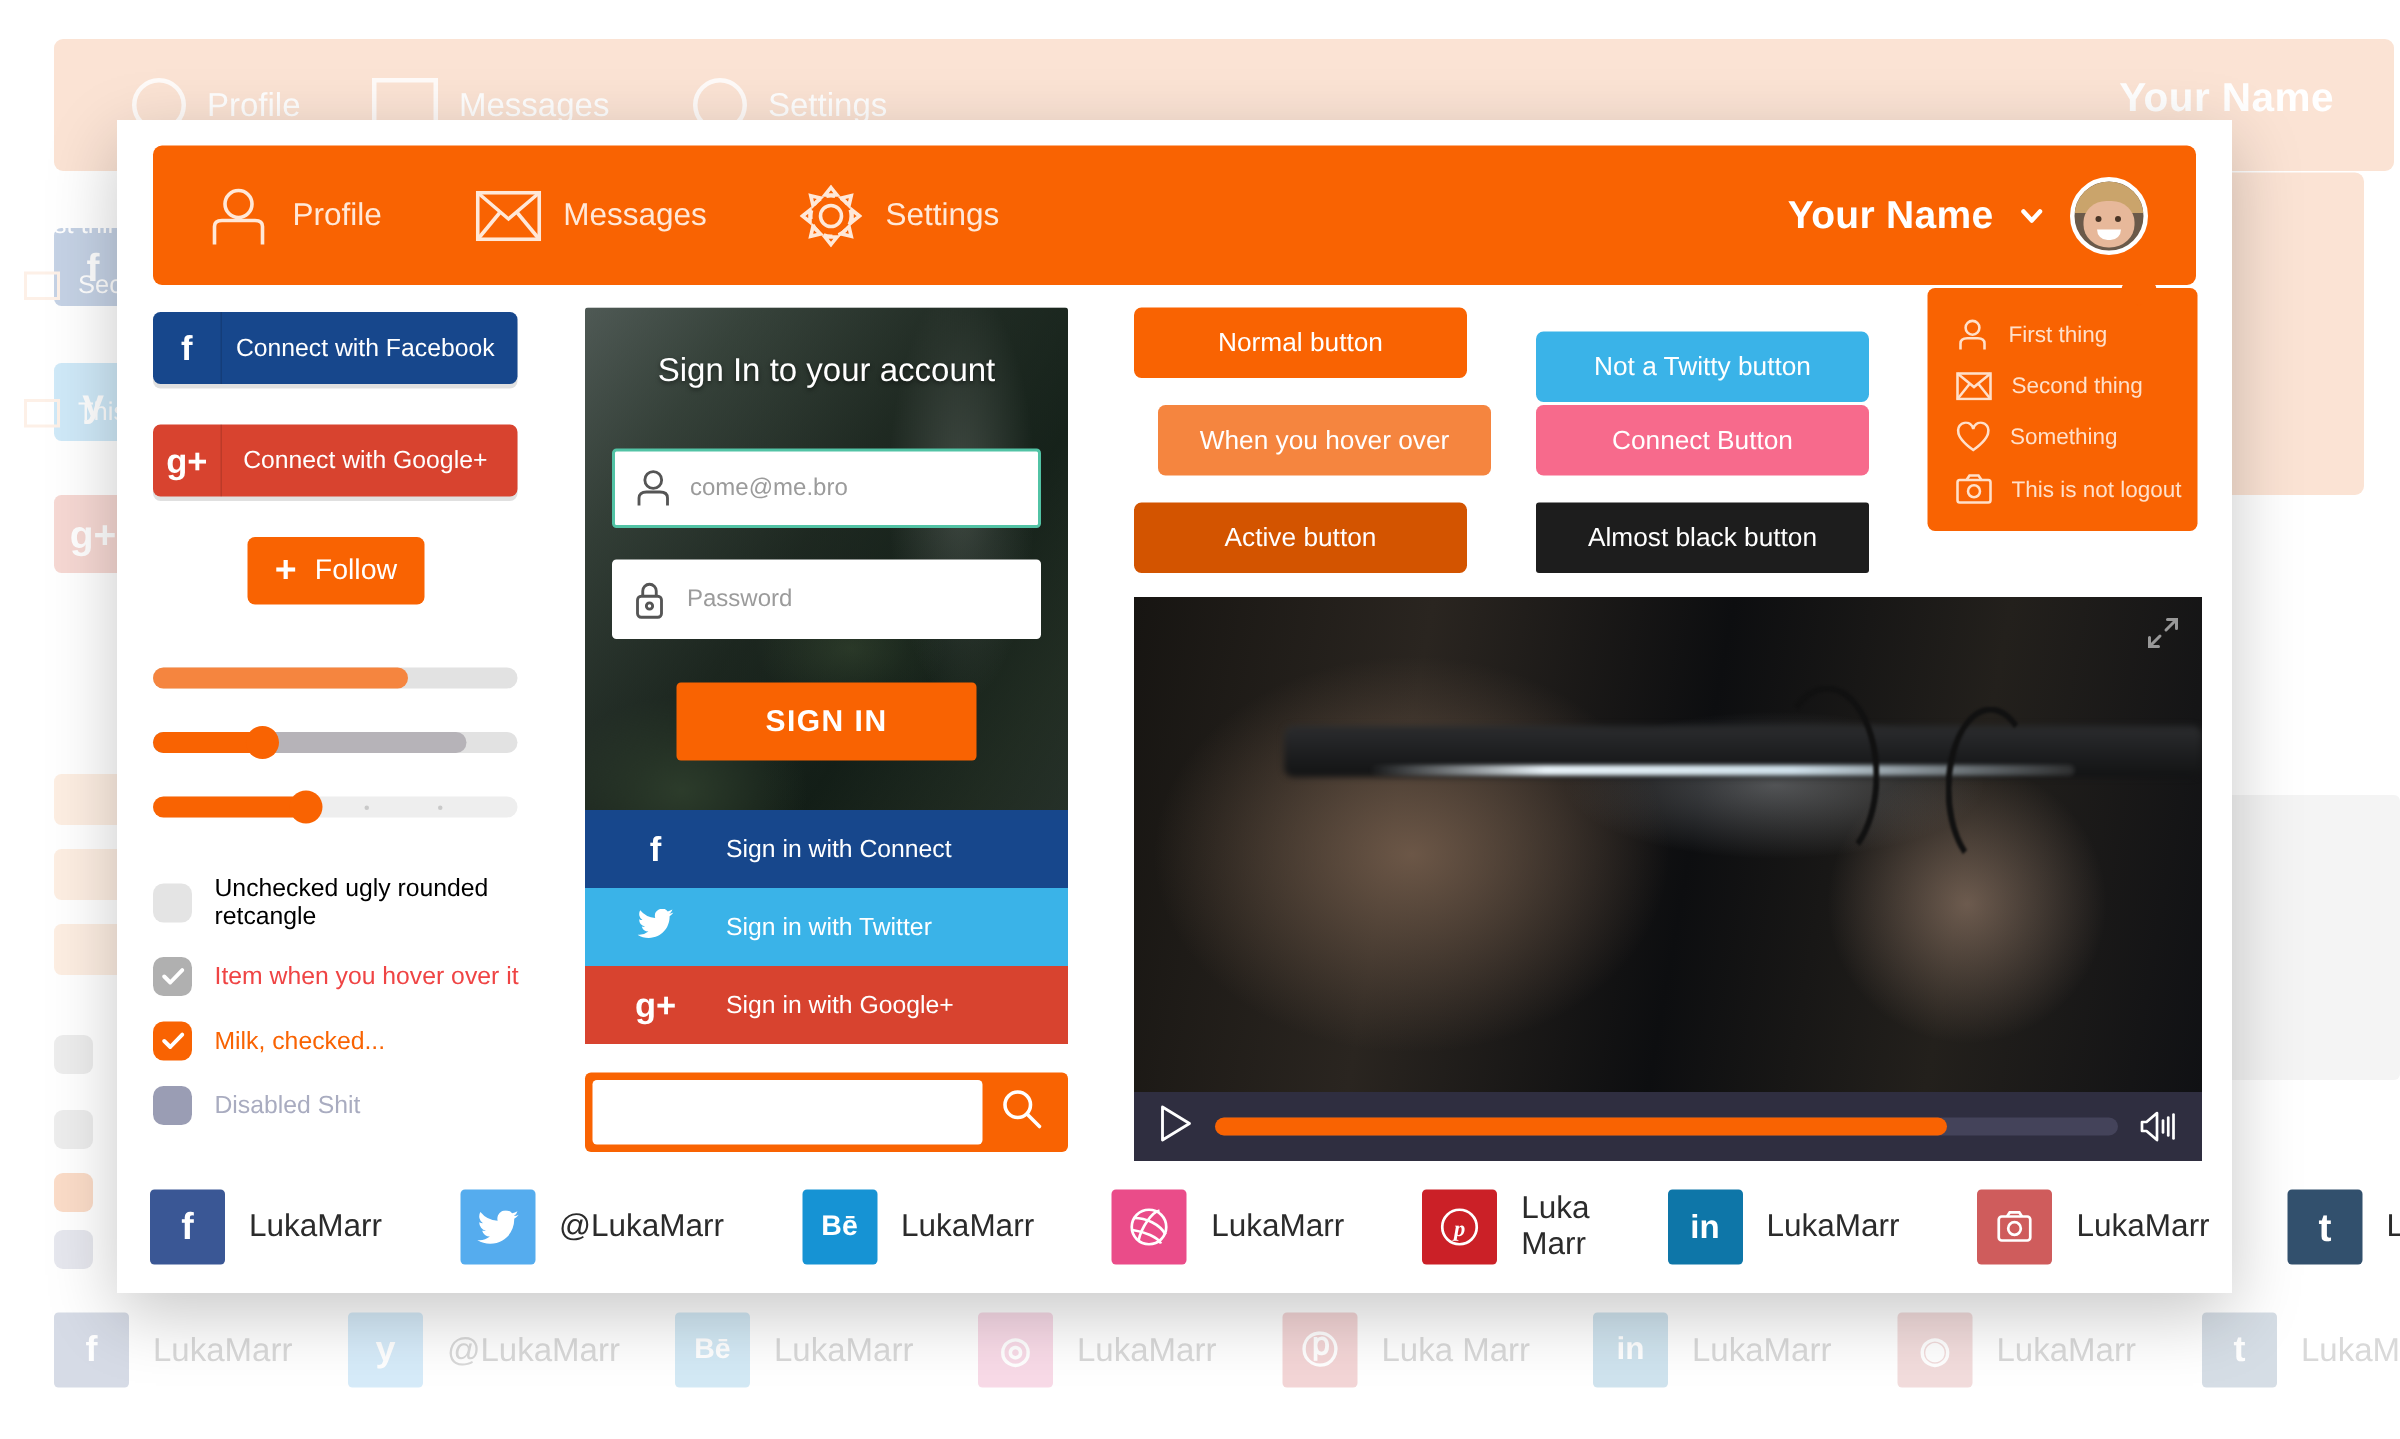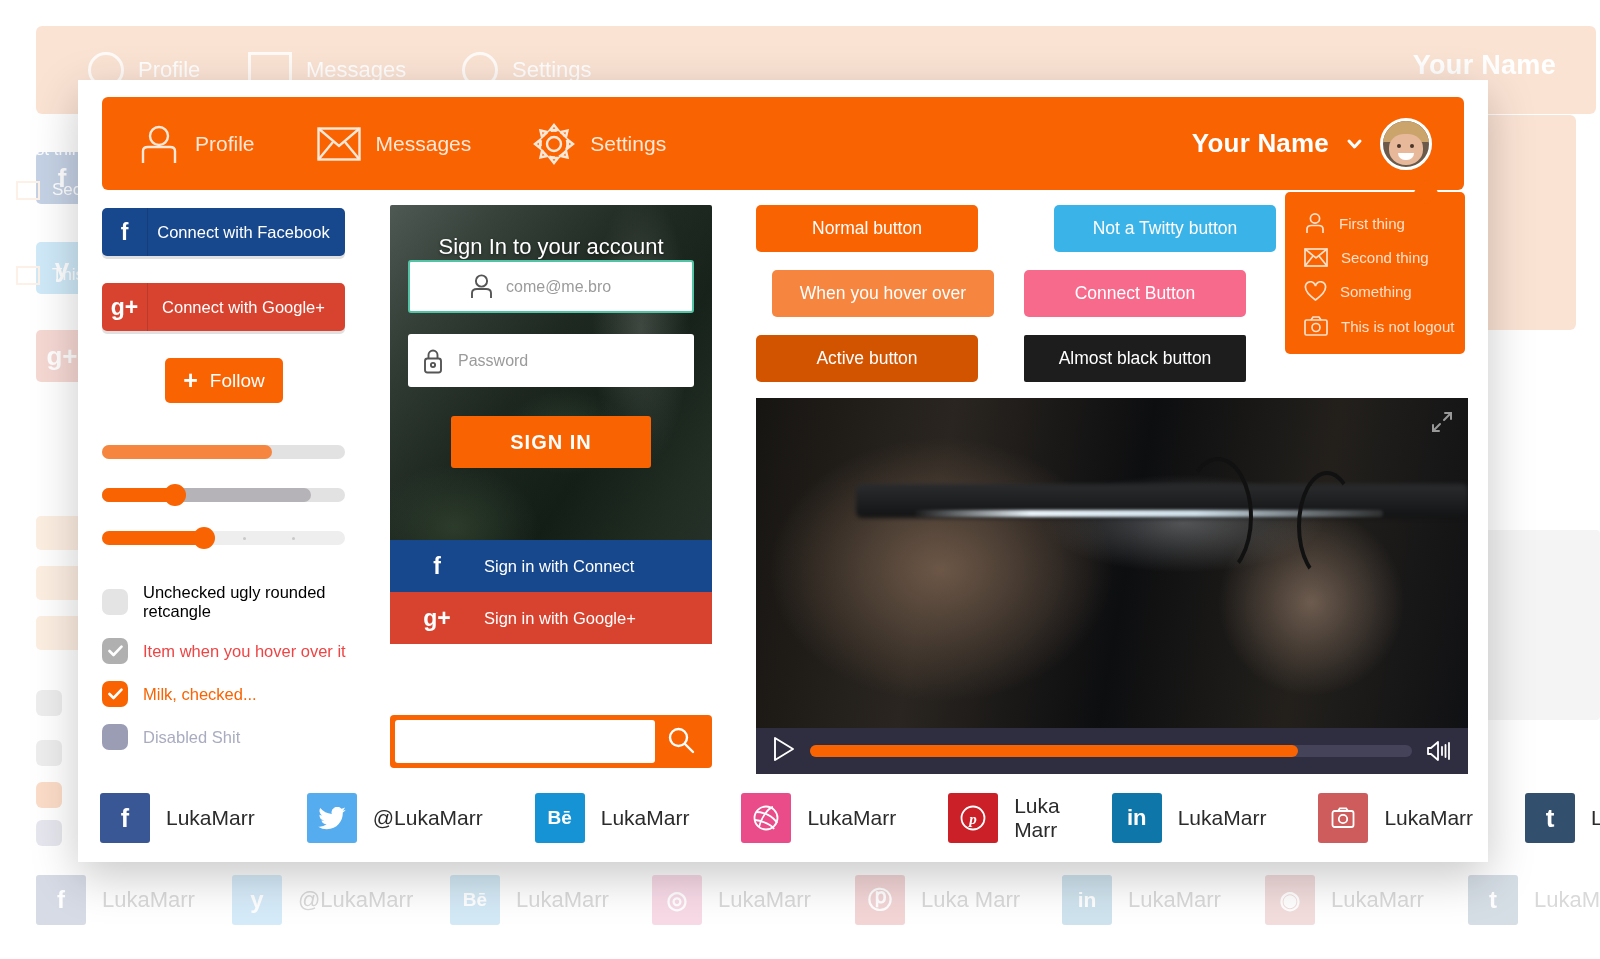--- a/index.html
+++ b/index.html
@@ -170,21 +170,21 @@
       radial-gradient(ellipse 70px 200px at 78% 30%, rgba(150,155,150,.3), transparent 70%),
       radial-gradient(ellipse 120px 90px at 20% 78%, rgba(60,80,55,.55), transparent 70%),
       radial-gradient(ellipse 90px 60px at 55% 55%, rgba(70,90,60,.4), transparent 70%);
   }
   .signin > * { position: relative; z-index: 2; }
   .si-title { text-align: center; color: #fff; font-size: 22px; margin-top: 29px; text-shadow: 0 1px 3px rgba(0,0,0,.5); }
   .field {
     margin: 0 auto; width: 286px; height: 53px; background: #fff; border-radius: 3px;
     display: flex; align-items: center; position: relative;
   }
-  .field.first { border: 2px solid #52c3a5; padding-left: 46px; }
+  .field.first { margin-top: 39px; border: 2px solid #52c3a5; }
   .field.second { margin-top: 21px; }
   .f-ico { width: 52px; display: flex; align-items: center; justify-content: center; }
   .f-input {
     border: none; outline: none; flex: 1; font-size: 16px; color: #9b9b9b;
     font-family: "Liberation Sans", sans-serif; background: transparent;
   }
   .f-input::placeholder { color: #9b9b9b; }
   .signin-btn {
     margin: 29px auto 0; width: 200px; height: 52px; background: #f96302;
     border-radius: 3px; display: flex; align-items: center; justify-content: center;
@@ -538,41 +538,49 @@
     </div>
 
     <div class="signin-btn">SIGN IN</div>
   </div>
 
   <div class="social-rows">
     <div class="srow sr-fb">
       <span class="si" style="font-size:23px;">f</span>
       <span class="sl">Sign in with Connect</span>
     </div>
+    <div class="srow sr-tw">
+      <span class="si">
+        <svg width="24" height="20" viewBox="0 0 24 20" fill="#fff">
+          <path d="M24 2.4a9.6 9.6 0 0 1-2.8.8A4.9 4.9 0 0 0 23.3.4a9.7 9.7 0 0 1-3.1 1.2A4.85 4.85 0 0 0 11.8 6a13.8 13.8 0 0 1-10-5.1 4.85 4.85 0 0 0 1.5 6.5 4.8 4.8 0 0 1-2.2-.6v.06a4.85 4.85 0 0 0 3.9 4.75 4.9 4.9 0 0 1-2.2.08 4.86 4.86 0 0 0 4.5 3.37A9.7 9.7 0 0 1 0 17.1a13.7 13.7 0 0 0 7.5 2.2c9 0 13.9-7.4 13.9-13.9v-.6A9.9 9.9 0 0 0 24 2.4z"></path>
+        </svg>
+      </span>
+      <span class="sl">Sign in with Twitter</span>
+    </div>
     <div class="srow sr-gp">
       <span class="si" style="font-size:23px;">g+</span>
       <span class="sl">Sign in with Google+</span>
     </div>
   </div>
 
   <div class="searchbox">
     <input class="search-input" type="text" value="" placeholder="" style="">
     <span class="search-btn">
       <span>
         <svg width="30" height="30" viewBox="0 0 30 30" fill="none" stroke="#fff" stroke-width="2.4" stroke-linecap="round">
           <circle cx="12.5" cy="12.5" r="8.5"></circle>
           <path d="M19 19 L27 27"></path>
         </svg>
       </span>
     </span>
   </div>
 
   <div class="btn-grid">
     <div class="dbtn b-normal" style="left:0;   top:0;">Normal button</div>
-    <div class="dbtn b-twit" style="left:268px; top:0;margin-left:30px;">Not a Twitty button</div>
+    <div class="dbtn b-twit" style="left:268px; top:16px;">Not a Twitty button</div>
     <div class="dbtn b-hover" style="left:16px;   top:65px;">When you hover over</div>
     <div class="dbtn b-fluffy" style="left:268px; top:65px;">Connect Button</div>
     <div class="dbtn b-active" style="left:0;   top:130px;text-align:center;">Active button</div>
     <div class="dbtn b-black" style="left:268px; top:130px;">Almost black button</div>
   </div>
 
   <div class="dropdown">
     <div class="dd-arrow"></div>
 
     <div class="dd-item">

